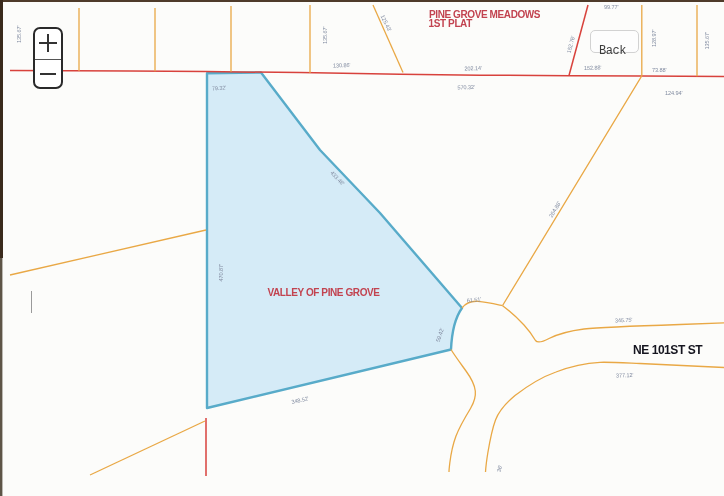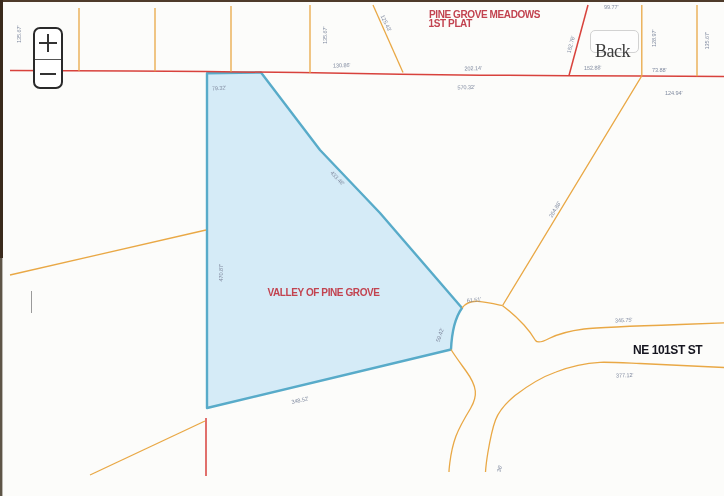--- a/index.html
+++ b/index.html
@@ -116,14 +116,14 @@
   <div style="position:absolute;left:4.5px;top:12.5px;width:17.8px;height:2.4px;background:#333;"></div>
 
   <div style="position:absolute;left:12.2px;top:4.8px;width:2.4px;height:17.8px;background:#333;"></div>
 
   <div style="position:absolute;left:0;top:29.6px;width:26px;height:1.6px;background:#555;"></div>
 
   <div style="position:absolute;left:5px;top:43.5px;width:16px;height:2.4px;background:#333;"></div>
 </div>
 
 <div style="position:absolute;left:590px;top:29.5px;width:49px;height:23.5px;background:#fdfdfd;border:1.4px solid #d2d2d2;border-radius:5px;box-sizing:border-box;display:flex;align-items:center;justify-content:center;">
-  <span style="font-size:18px;letter-spacing:-0.5px;color:#3c3c3c;position:relative;left:-2px;font-family:Liberation Serif, serif;margin-top:20px;">Back</span>
+  <span style="font-size:12px;letter-spacing:-0.5px;color:#3c3c3c;position:relative;left:-2px;font-family:Liberation Mono, monospace;margin-top:20px;">Back</span>
 </div>
 
 </body></html>

